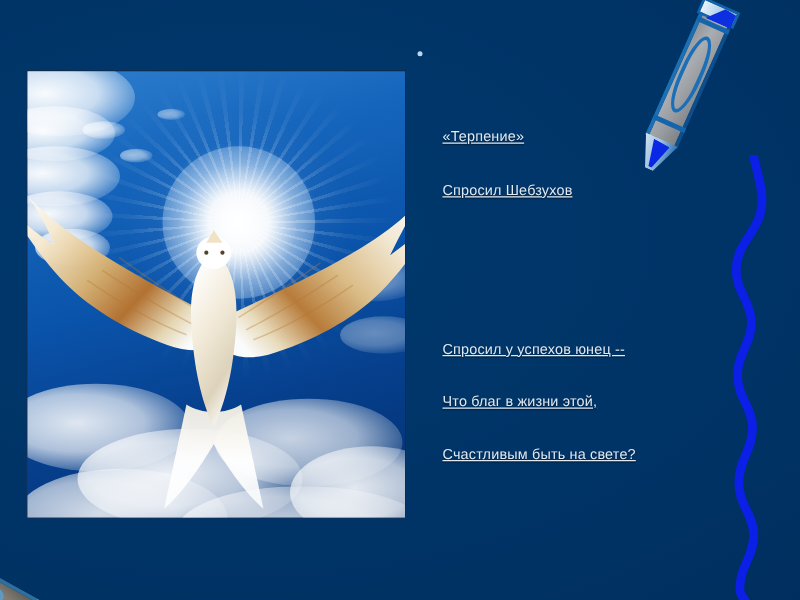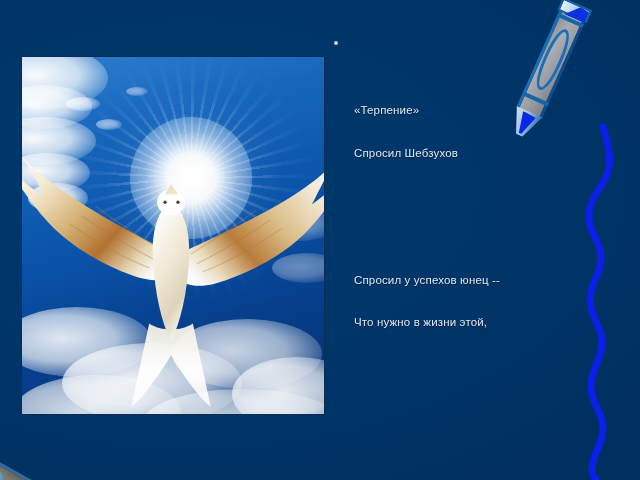--- a/index.html
+++ b/index.html
@@ -208,21 +208,21 @@
     color: #dfeaf4;
     font-family: "Liberation Sans", sans-serif;
     font-size: 11.5px;
     line-height: 14.1px;
     letter-spacing: 0.15px;
     white-space: pre-wrap;
     text-shadow: 0 1px 1px rgba(0,0,0,0.45);
   }
   .stanza { margin: 0 0 14.1px 0; }
   .stanza:last-child { margin-bottom: 0; }
-  .stanza .line { display: block; }
+  .stanza .line { display: block; text-decoration: underline; }
 </style>
 </head>
 <body>
 
 <div id="slide">
 
   <div class="photo-frame">
     <div class="sky"></div>
     <div class="sunburst"></div>
     <div class="sun-core"></div>
@@ -347,21 +347,22 @@
       <span class="bullet-dot"></span>
       <div class="poem">
 
         <div class="stanza">
           <span class="line">«Терпение»</span>
           <span class="line">Спросил Шебзухов</span>
         </div>
 
         <div class="stanza">
           <span class="line">Спросил у успехов юнец --</span>
-          <span class="line">Что нужно в жизни этой,</span>
+          <span class="line">Что благ в жизни этой,</span>
+          <span class="line">Счастливым быть на свете?</span>
         </div>
 
         
 
         
 
         
 
       </div>
     </div>

